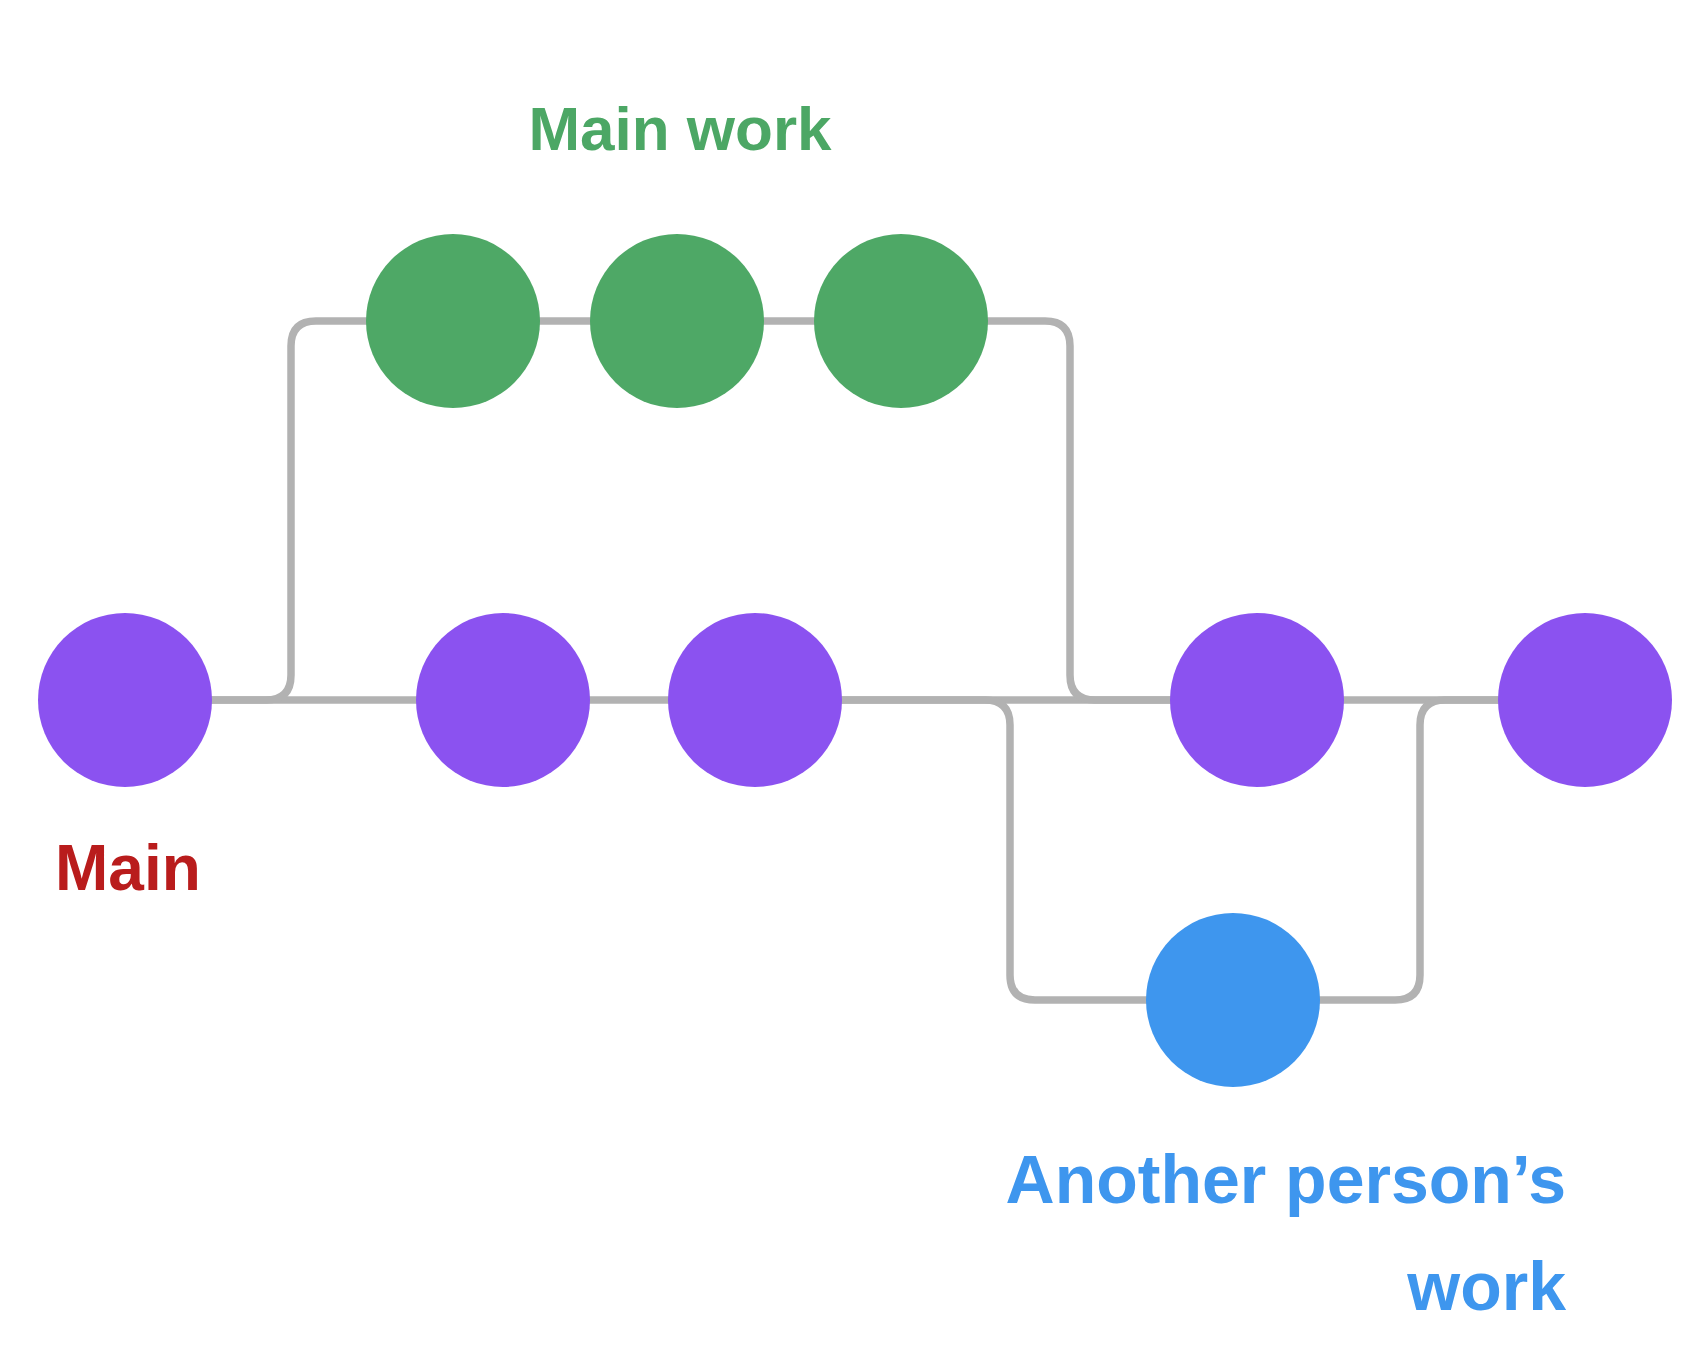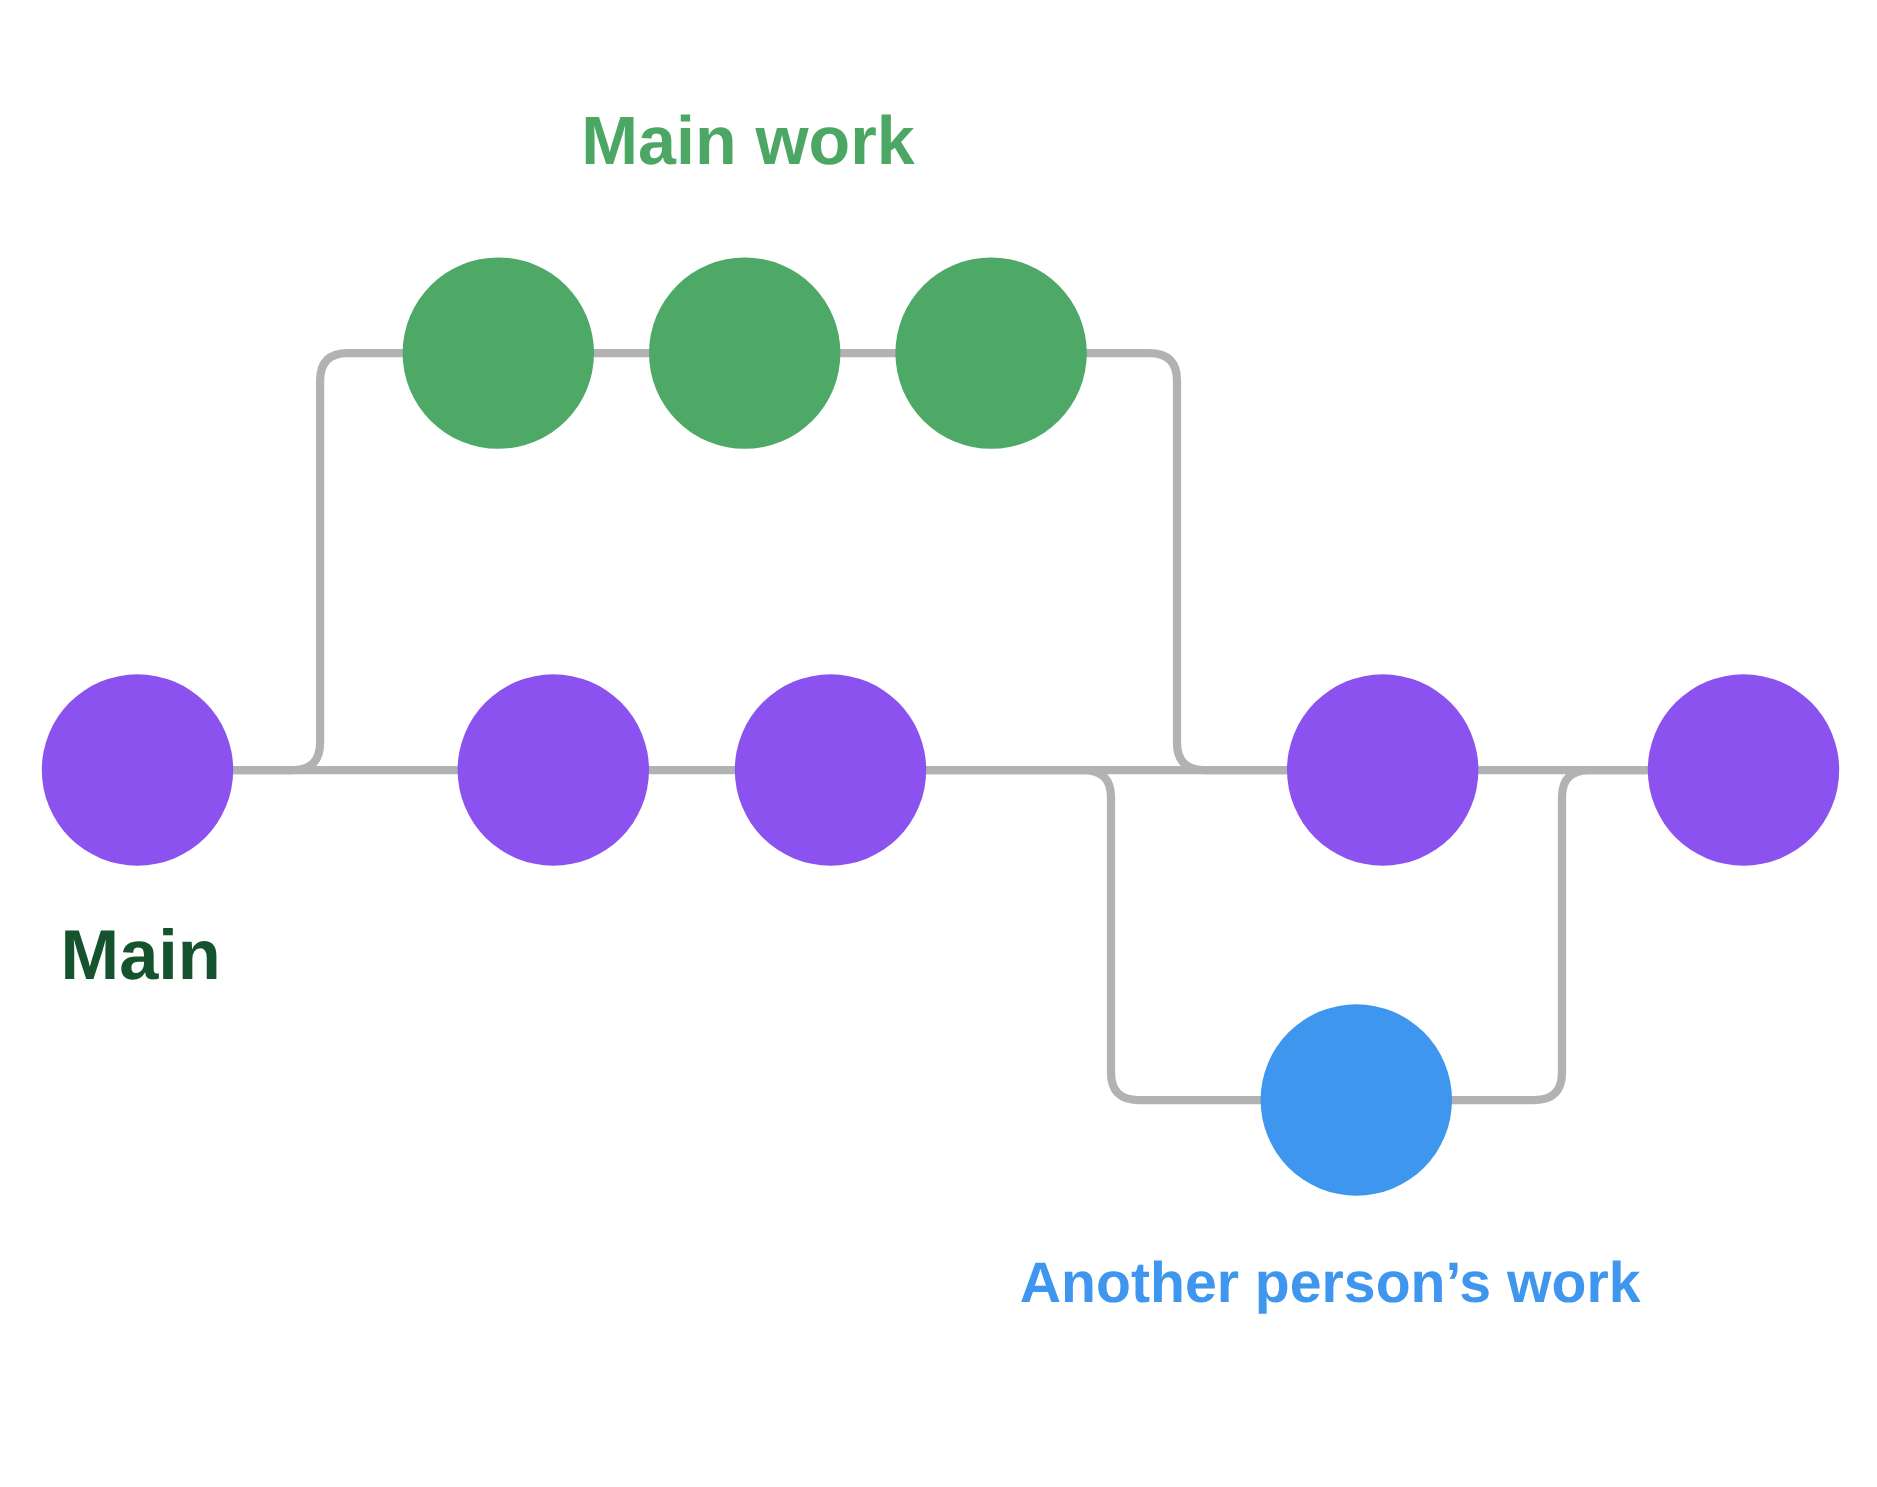--- a/index.html
+++ b/index.html
@@ -36,28 +36,28 @@
     line-height: 1.2;
     color: #4ca765;
   }
   .label-main {
     left: 55px;
     top: 830px;
     width: 400px;
     text-align: left;
     font-size: 64px;
     line-height: 1.2;
-    color: #14532d;
+    color: #b91c1c;
   }
   .label-another {
-    left: 927px;
+    left: 966px;
     top: 1126px;
     width: 600px;
-    text-align: left;
-    font-size: 52px;
+    text-align: right;
+    font-size: 68px;
     line-height: 1.58;
     color: #3e96ee;
   }
 </style>
 </head>
 <body>
 
 <div class="canvas">
 
   <svg class="diagram-svg" viewBox="0 0 1706 1352" xmlns="http://www.w3.org/2000/svg">

